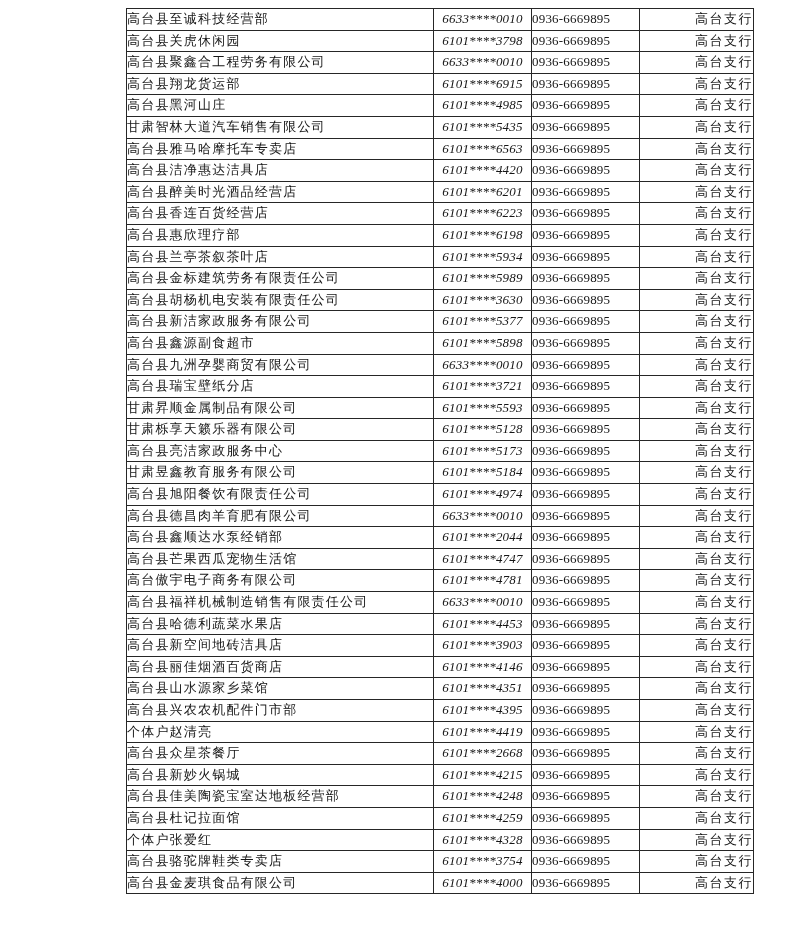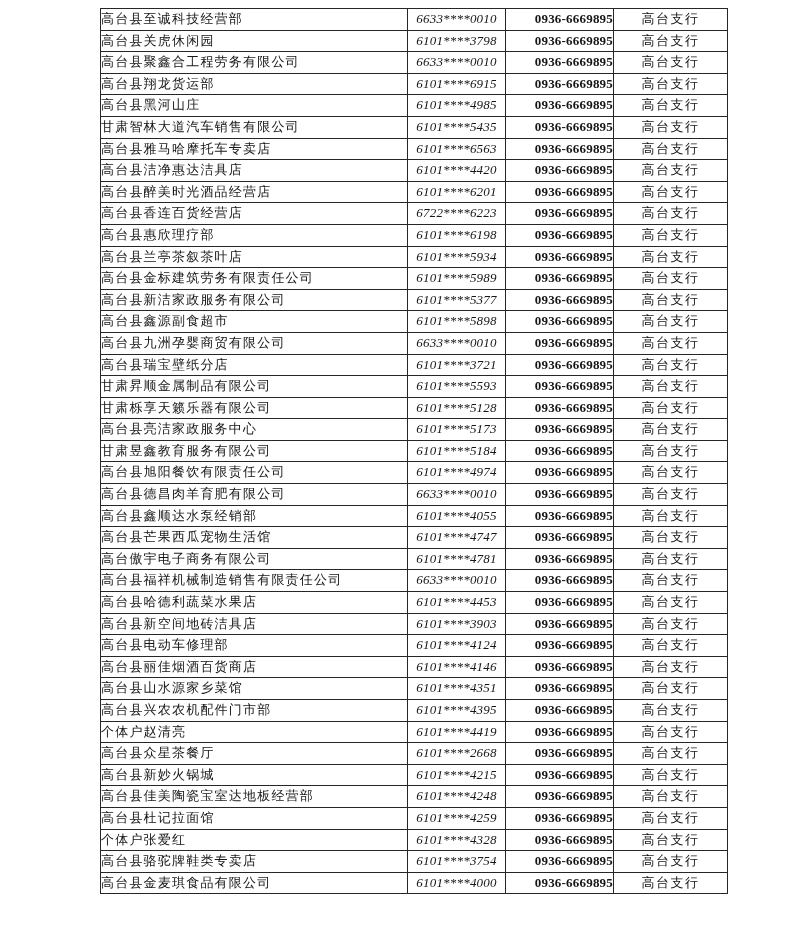--- a/index.html
+++ b/index.html
@@ -14,21 +14,21 @@
     font-family: "Liberation Serif", "DejaVu Serif", serif;
     overflow: hidden;
   }
   .doc-page {
     position: absolute;
     inset: 0;
     background: #ffffff;
   }
   table.doc-table {
     position: absolute;
-    left: 100px;
+    left: 126px;
     top: 8px;
     border-collapse: collapse;
     table-layout: fixed;
     border-radius: 7px;
   }
   table.doc-table td {
     border: 1px solid #262626;
     height: 20.6px;
     padding: 0;
     font-size: 13px;
@@ -42,26 +42,25 @@
     text-align: left;
     padding-left: 7px;
     letter-spacing: 1.2px;
   }
   td.cell-account {
     text-align: center;
     letter-spacing: 0.2px;
     font-style: italic;
   }
   td.cell-phone {
+    text-align: left;
+    letter-spacing: 0.2px;
+  }
+  td.cell-branch {
     text-align: right;
-    letter-spacing: 0.2px;
-    font-weight: bold;
-  }
-  td.cell-branch {
-    text-align: center;
     letter-spacing: 1.5px;
   }
 </style>
 </head>
 <body>
 
 <div class="doc-page">
   <table class="doc-table">
     <colgroup>
       <col style="width: 307px;">
@@ -119,21 +118,21 @@
           <td class="cell-branch">高台支行</td>
         </tr>
         <tr>
           <td class="cell-name">高台县醉美时光酒品经营店</td>
           <td class="cell-account">6101****6201</td>
           <td class="cell-phone">0936-6669895</td>
           <td class="cell-branch">高台支行</td>
         </tr>
         <tr>
           <td class="cell-name">高台县香连百货经营店</td>
-          <td class="cell-account">6722****6223</td>
+          <td class="cell-account">6101****6223</td>
           <td class="cell-phone">0936-6669895</td>
           <td class="cell-branch">高台支行</td>
         </tr>
         <tr>
           <td class="cell-name">高台县惠欣理疗部</td>
           <td class="cell-account">6101****6198</td>
           <td class="cell-phone">0936-6669895</td>
           <td class="cell-branch">高台支行</td>
         </tr>
         <tr>
@@ -142,20 +141,26 @@
           <td class="cell-phone">0936-6669895</td>
           <td class="cell-branch">高台支行</td>
         </tr>
         <tr>
           <td class="cell-name">高台县金标建筑劳务有限责任公司</td>
           <td class="cell-account">6101****5989</td>
           <td class="cell-phone">0936-6669895</td>
           <td class="cell-branch">高台支行</td>
         </tr>
         <tr>
+          <td class="cell-name">高台县胡杨机电安装有限责任公司</td>
+          <td class="cell-account">6101****3630</td>
+          <td class="cell-phone">0936-6669895</td>
+          <td class="cell-branch">高台支行</td>
+        </tr>
+        <tr>
           <td class="cell-name">高台县新洁家政服务有限公司</td>
           <td class="cell-account">6101****5377</td>
           <td class="cell-phone">0936-6669895</td>
           <td class="cell-branch">高台支行</td>
         </tr>
         <tr>
           <td class="cell-name">高台县鑫源副食超市</td>
           <td class="cell-account">6101****5898</td>
           <td class="cell-phone">0936-6669895</td>
           <td class="cell-branch">高台支行</td>
@@ -203,21 +208,21 @@
           <td class="cell-branch">高台支行</td>
         </tr>
         <tr>
           <td class="cell-name">高台县德昌肉羊育肥有限公司</td>
           <td class="cell-account">6633****0010</td>
           <td class="cell-phone">0936-6669895</td>
           <td class="cell-branch">高台支行</td>
         </tr>
         <tr>
           <td class="cell-name">高台县鑫顺达水泵经销部</td>
-          <td class="cell-account">6101****4055</td>
+          <td class="cell-account">6101****2044</td>
           <td class="cell-phone">0936-6669895</td>
           <td class="cell-branch">高台支行</td>
         </tr>
         <tr>
           <td class="cell-name">高台县芒果西瓜宠物生活馆</td>
           <td class="cell-account">6101****4747</td>
           <td class="cell-phone">0936-6669895</td>
           <td class="cell-branch">高台支行</td>
         </tr>
         <tr>
@@ -234,26 +239,20 @@
         </tr>
         <tr>
           <td class="cell-name">高台县哈德利蔬菜水果店</td>
           <td class="cell-account">6101****4453</td>
           <td class="cell-phone">0936-6669895</td>
           <td class="cell-branch">高台支行</td>
         </tr>
         <tr>
           <td class="cell-name">高台县新空间地砖洁具店</td>
           <td class="cell-account">6101****3903</td>
-          <td class="cell-phone">0936-6669895</td>
-          <td class="cell-branch">高台支行</td>
-        </tr>
-        <tr>
-          <td class="cell-name">高台县电动车修理部</td>
-          <td class="cell-account">6101****4124</td>
           <td class="cell-phone">0936-6669895</td>
           <td class="cell-branch">高台支行</td>
         </tr>
         <tr>
           <td class="cell-name">高台县丽佳烟酒百货商店</td>
           <td class="cell-account">6101****4146</td>
           <td class="cell-phone">0936-6669895</td>
           <td class="cell-branch">高台支行</td>
         </tr>
         <tr>

